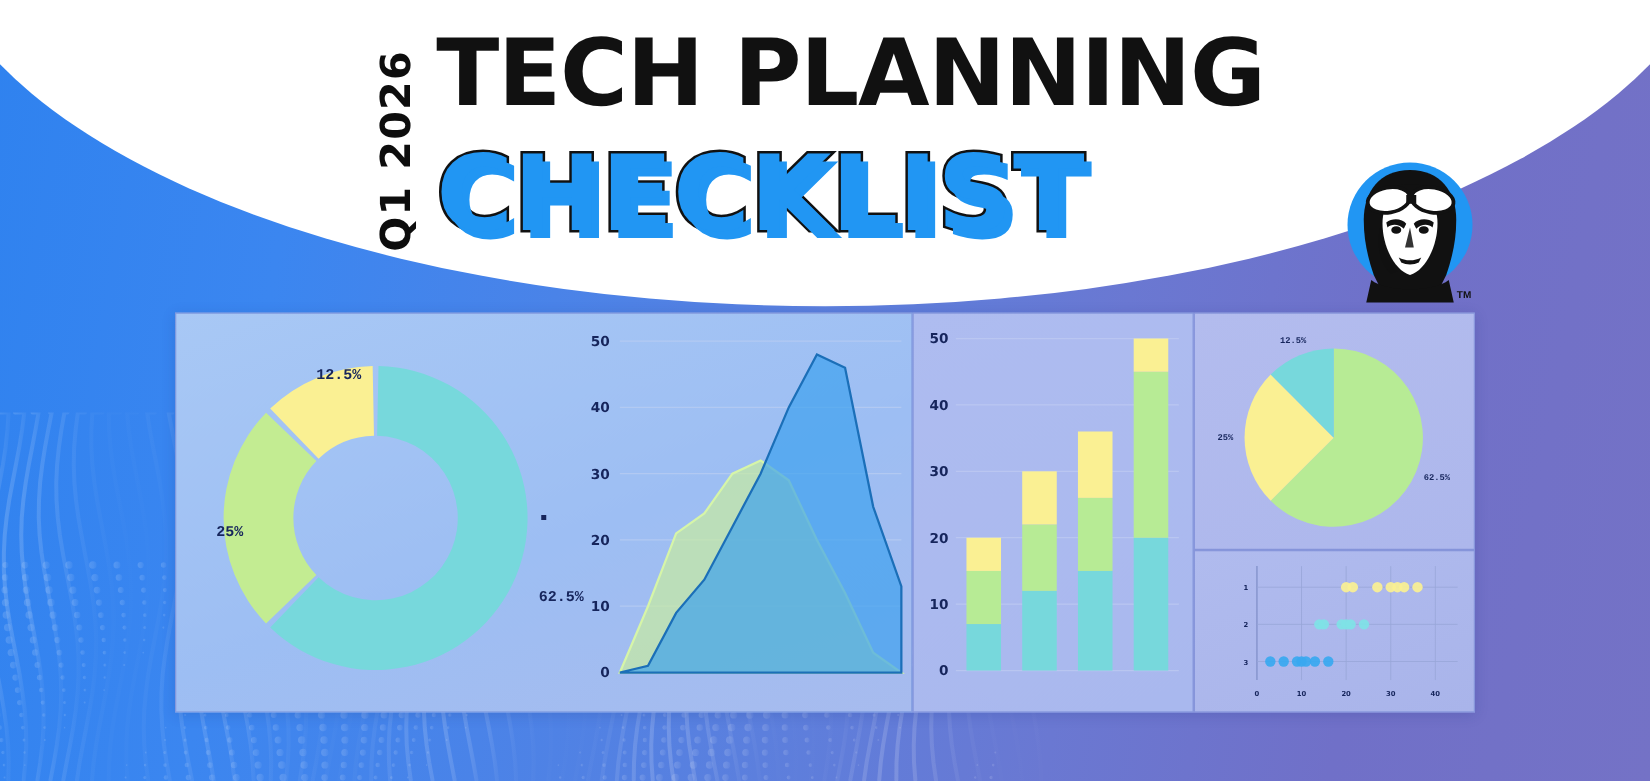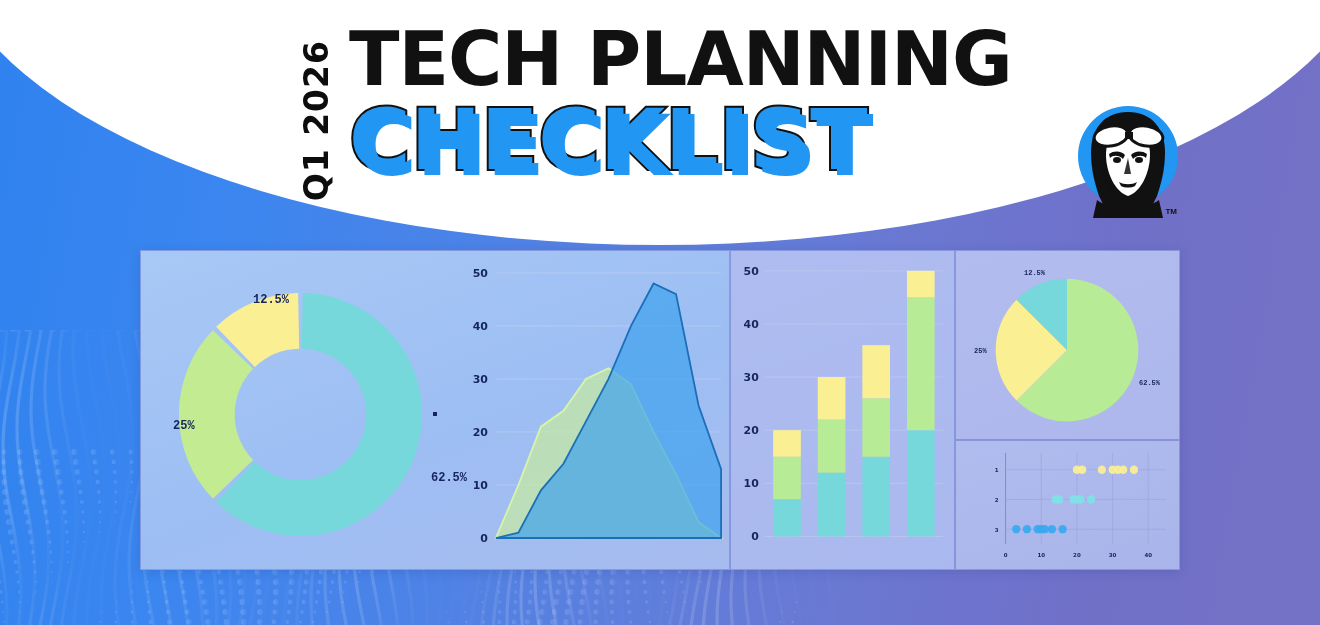--- a/index.html
+++ b/index.html
@@ -51,25 +51,25 @@
     white-space:nowrap;
   }
   #title-line2 {
     font-size:84px; font-weight:bold; line-height:1.02;
     letter-spacing:0px; color:#2196F3;
     font-family:"DejaVu Sans", sans-serif;
     white-space:nowrap;
     -webkit-text-stroke:4px #111111;
     paint-order:stroke fill;
     text-shadow:6px 6px 0 #2196F3;
-    margin-top:4px;
+    margin-top:19px;
   }
 
   
-  #logo-wrap { position:absolute; left:1073px; top:100px; width:110px; height:120px; }
+  #logo-wrap { position:absolute; left:1073px; top:124px; width:110px; height:120px; }
   #logo-tm {
     position:absolute; right:6px; bottom:4px;
     font-size:8px; font-weight:bold; color:#111;
     font-family:"Liberation Sans", sans-serif;
   }
 
   
   #dashboard {
     position:absolute; left:140px; top:250px;
     width:1040px; height:320px;

